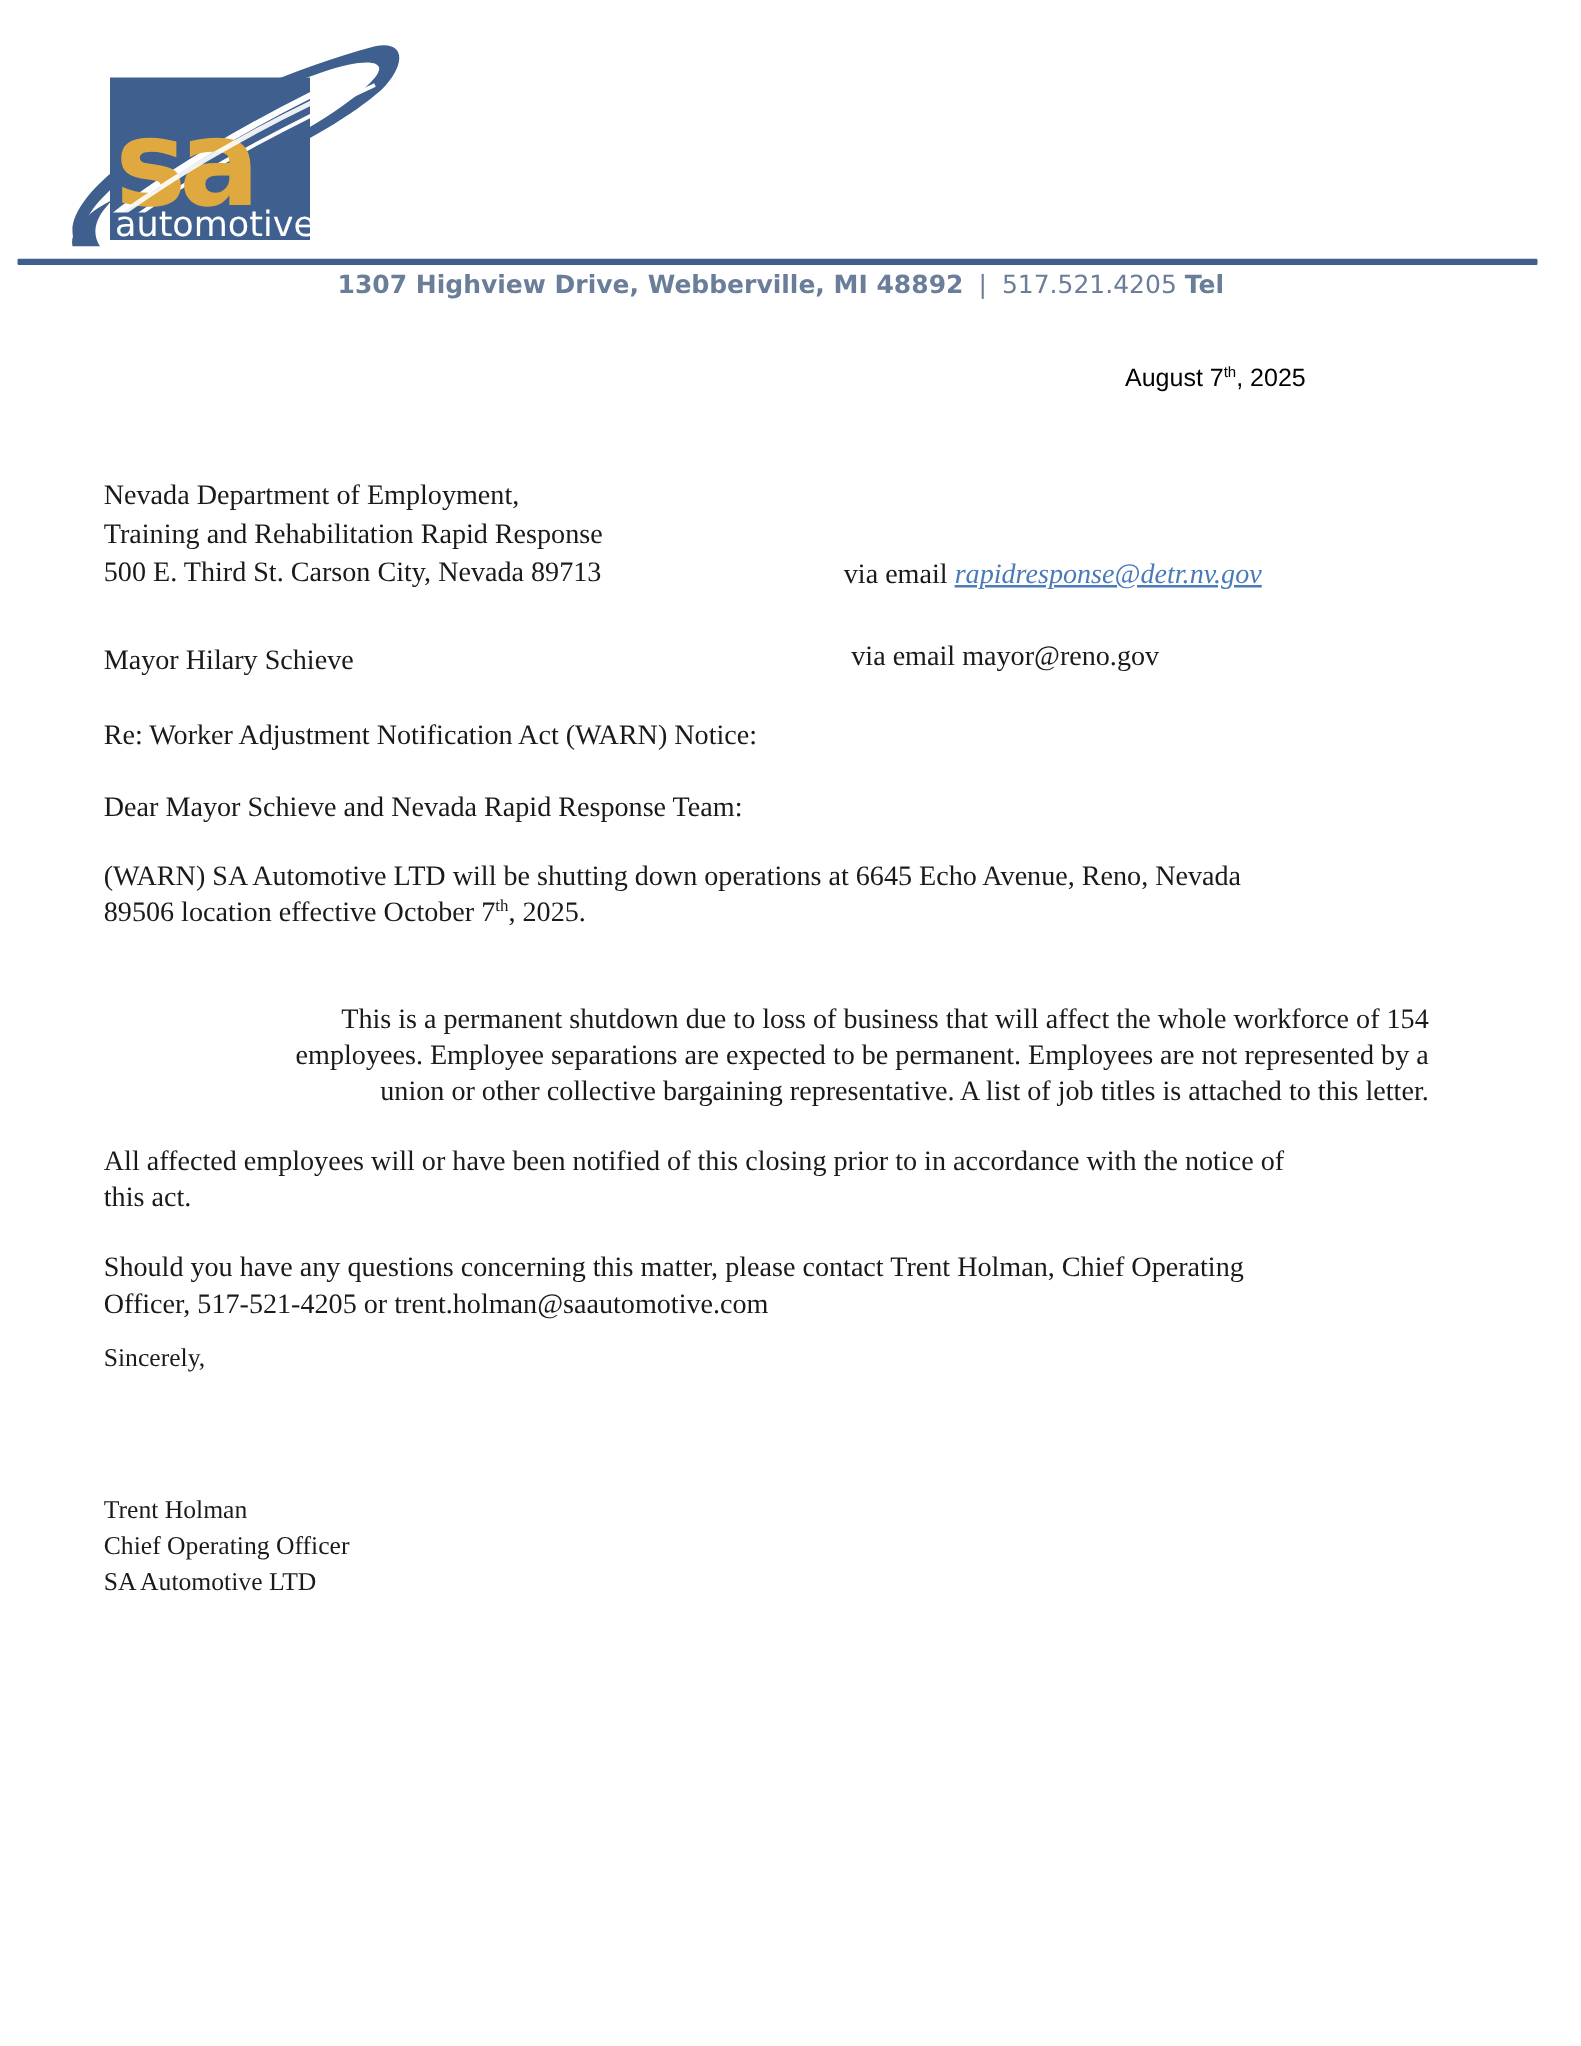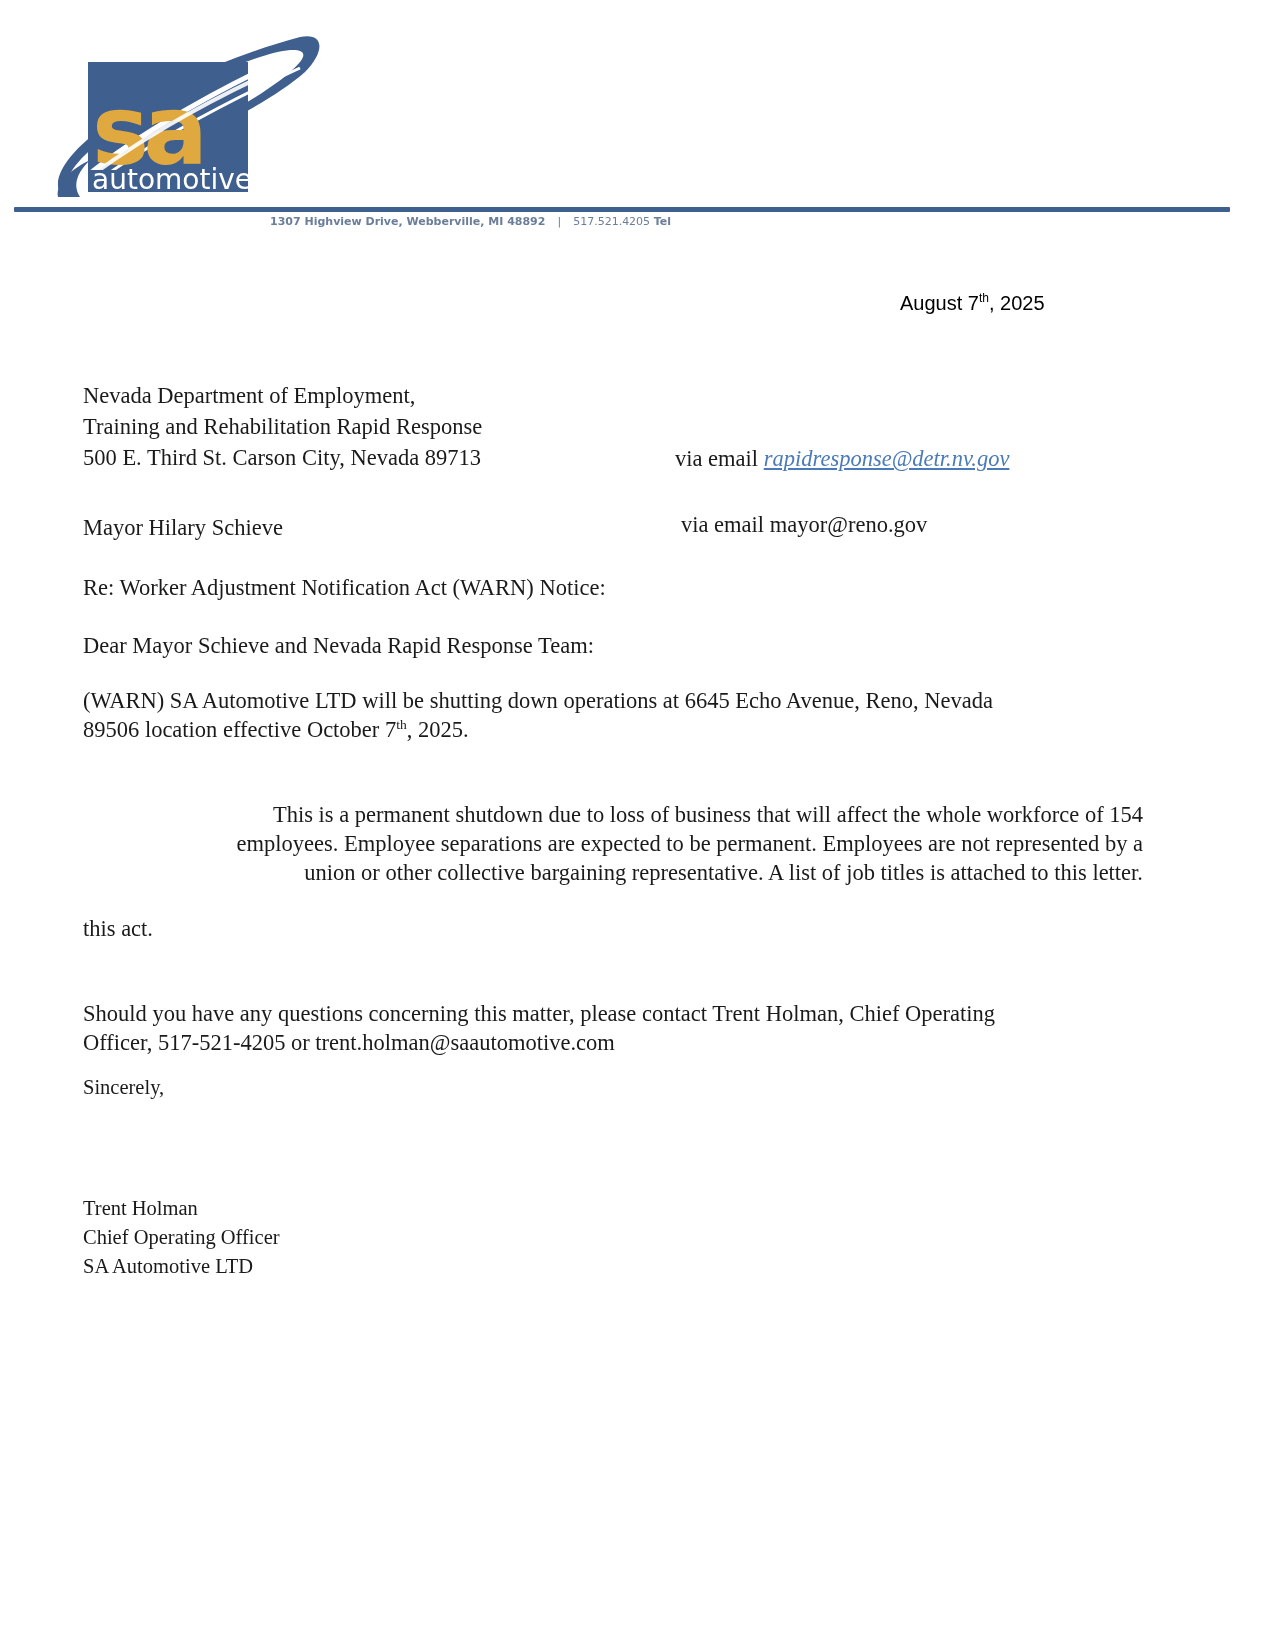--- a/index.html
+++ b/index.html
@@ -29,21 +29,21 @@
       top: 207px;
       width: 1216px;
       height: 5px;
       background: #3f5f8f;
       border-radius: 1px;
     }
     .addr-line {
       left: 270px;
       top: 215px;
       font-family: "DejaVu Sans", "Liberation Sans", sans-serif;
-      font-size: 11px;
+      font-size: 20px;
       color: #6a7d99;
       white-space: nowrap;
     }
     .addr-line .bold { font-weight: bold; }
     .addr-line .sep { margin: 0 12px; font-weight: normal; }
     .addr-line .phone { font-weight: normal; }
     .addr-line .tel { font-weight: bold; }
 
     
     .date {
@@ -153,20 +153,21 @@
   <span class="ln"><span>89506 location effective October 7</span><sup>th</sup><span>, 2025.</span></span>
 </div>
 
 <div class="abs para p2">
   <span class="ln">This is a permanent shutdown due to loss of business that will affect the whole workforce of 154</span>
   <span class="ln">employees. Employee separations are expected to be permanent. Employees are not represented by a</span>
   <span class="ln">union or other collective bargaining representative. A list of job titles is attached to this letter.</span>
 </div>
 
 <div class="abs para p3">
+  <span class="ln">All affected employees will or have been notified of this closing prior to in accordance with the notice of</span>
   <span class="ln">this act.</span>
 </div>
 
 <div class="abs para p4">
   <span class="ln">Should you have any questions concerning this matter, please contact Trent Holman, Chief Operating</span>
   <span class="ln">Officer, 517-521-4205 or trent.holman@saautomotive.com</span>
 </div>
 
 <div class="abs txt closing">Sincerely,</div>
 

